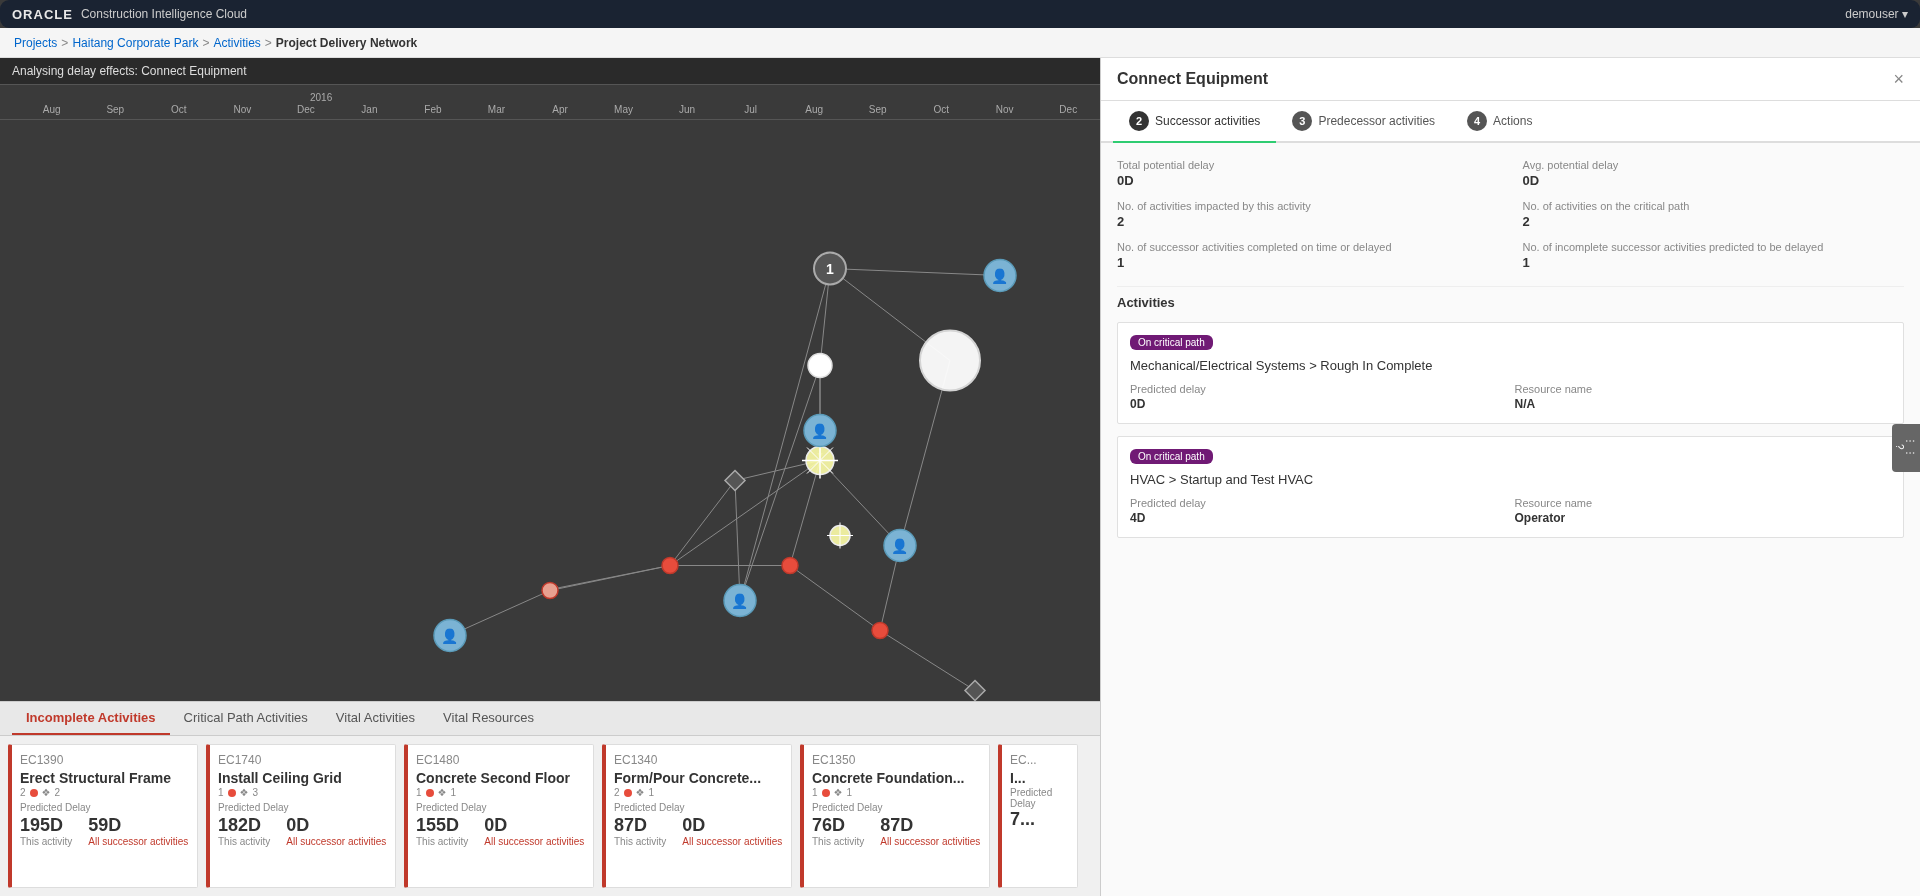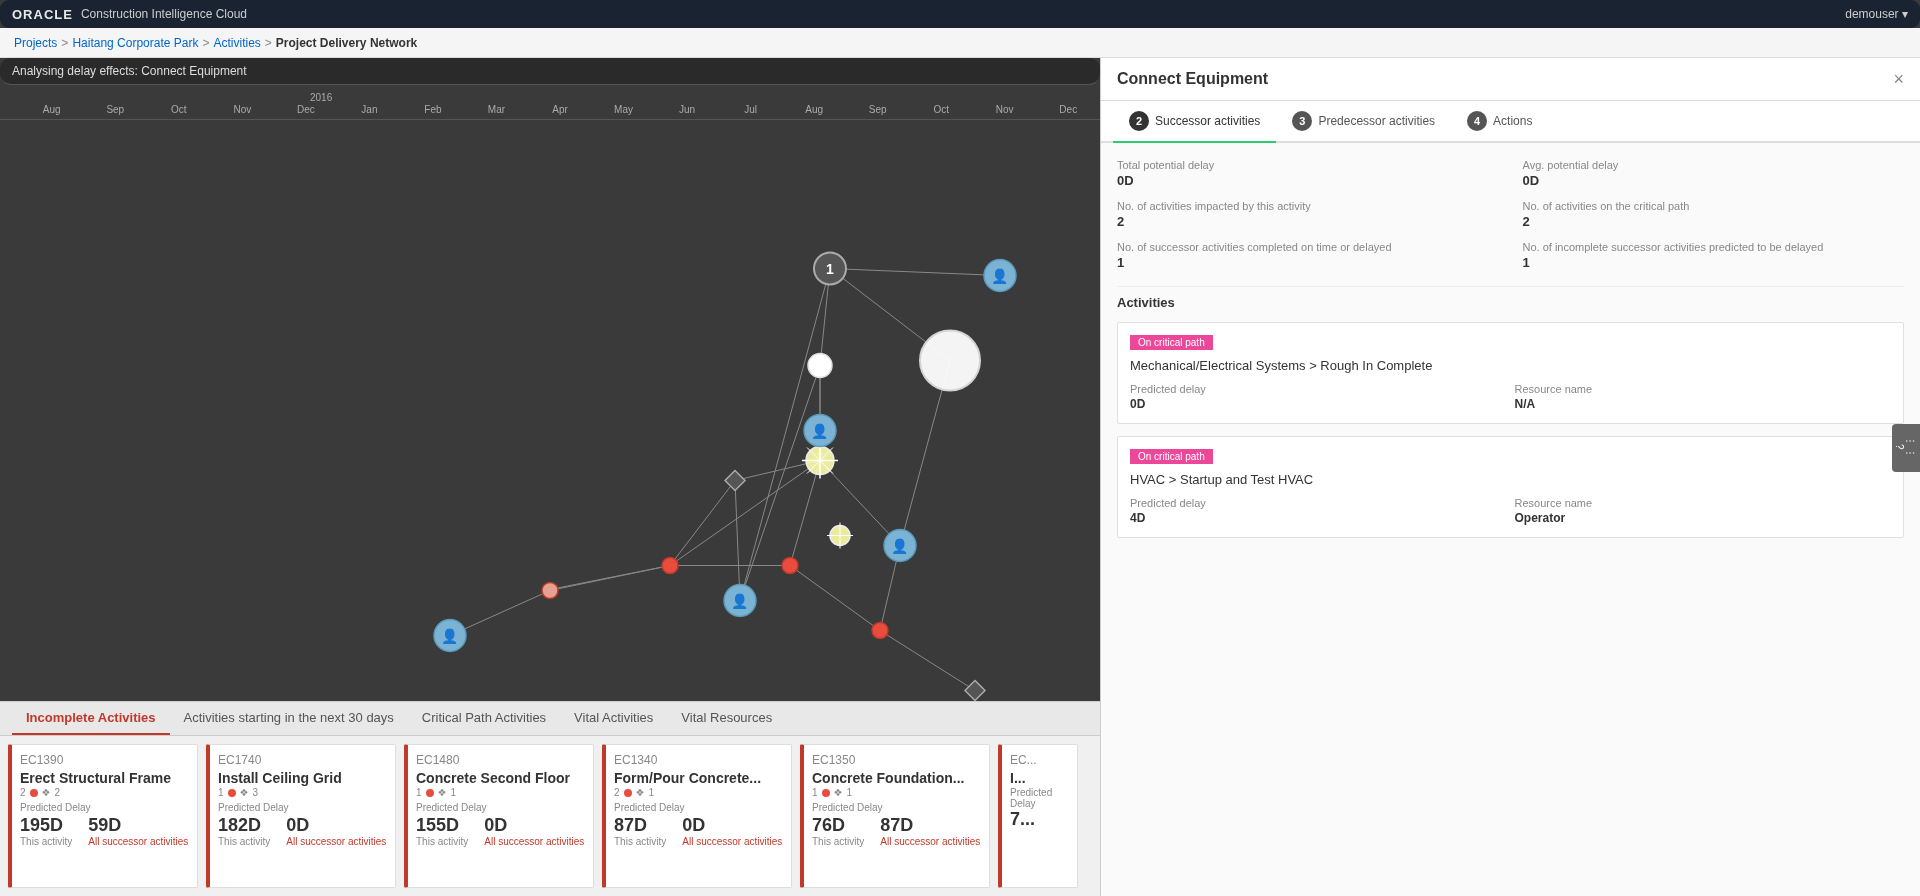--- a/index.html
+++ b/index.html
@@ -54,21 +54,20 @@
       position: relative;
     }
 
     
     #analysing-bar {
       background: #2a2a2a;
       color: #ddd;
       padding: 6px 12px;
       font-size: 12px;
       border-bottom: 1px solid #555;
-      border-radius: 11px;
     }
 
     
     #timeline-header {
       background: #3a3a3a;
       height: 35px;
       position: relative;
       border-bottom: 1px solid #555;
     }
     #timeline-labels {
@@ -219,25 +218,25 @@
 
     .activity-item {
       background: #fff;
       border: 1px solid #e0e0e0;
       border-radius: 2px;
       margin-bottom: 12px;
       overflow: hidden;
     }
     .activity-item-body { padding: 12px; }
     .critical-badge {
-      background: #ec4899;
+      background: #701a75;
       color: #fff;
       font-size: 10px;
       padding: 2px 8px;
-      border-radius: 0;
+      border-radius: 6px;
       display: inline-block;
       margin-bottom: 8px;
     }
     .activity-path { font-size: 13px; color: #333; margin-bottom: 10px; }
     .activity-meta { display: grid; grid-template-columns: 1fr 1fr; gap: 8px; }
     .activity-meta-label { color: #888; font-size: 11px; }
     .activity-meta-val { font-size: 12px; color: #333; font-weight: bold; margin-top: 2px; }
 
     
     #help-btn {
@@ -405,21 +404,20 @@
         <circle cx="880" cy="470" r="8" fill="#e74c3c" stroke="#c0392b" stroke-width="1.5"></circle>
         <circle cx="550" cy="430" r="8" fill="#e8a090" stroke="#c0392b" stroke-width="1.5"></circle>
 
         <circle cx="910" cy="576" r="8" fill="#555" stroke="#888" stroke-width="1.5"></circle>
       </svg>
     </div>
 
     <div id="bottom-section">
       <div id="bottom-tabs">
         <div class="btab active">Incomplete Activities</div>
-        <div class="btab">Activities starting in the next 30 days</div>
         <div class="btab">Critical Path Activities</div>
         <div class="btab">Vital Activities</div>
         <div class="btab">Vital Resources</div>
       </div>
       <div id="bottom-cards">
 
         <div class="activity-card">
           <div class="card-id">EC1390</div>
           <div class="card-name">Erect Structural Frame</div>
           <div class="card-icons">

